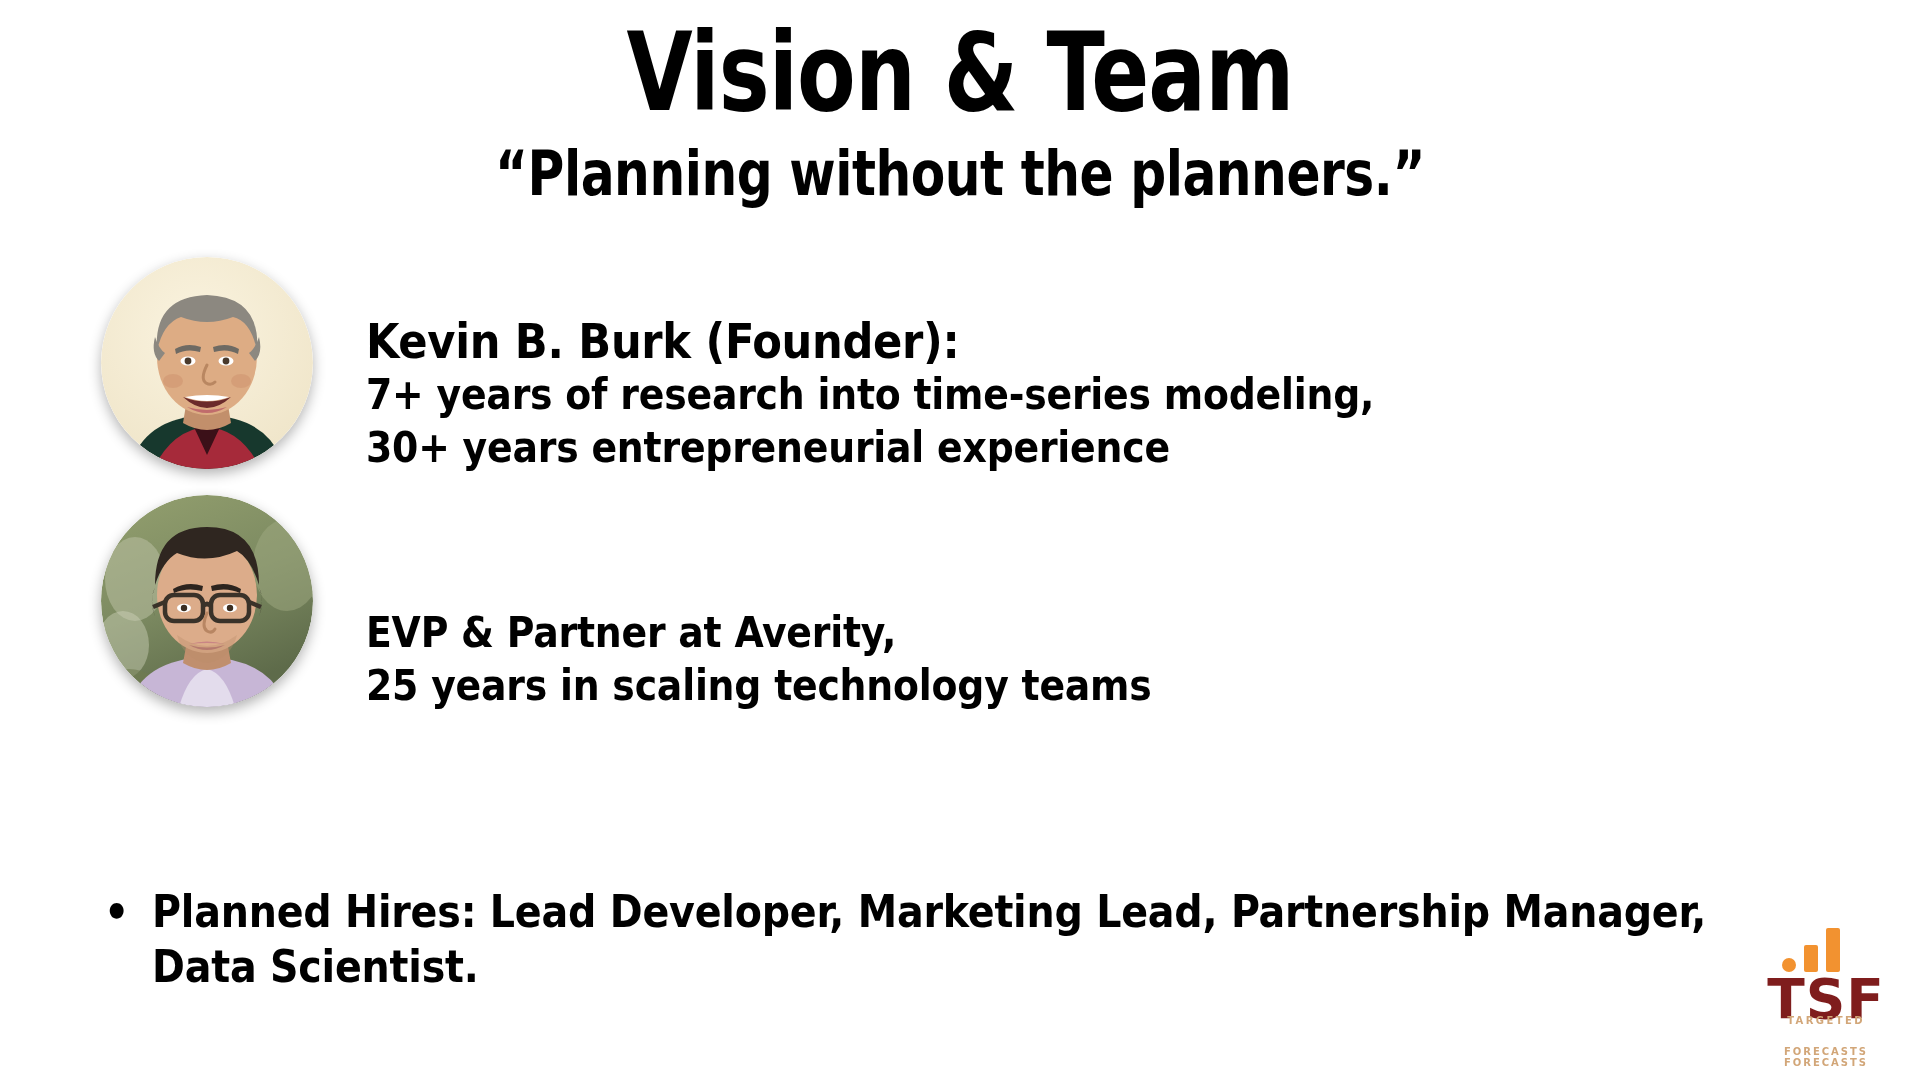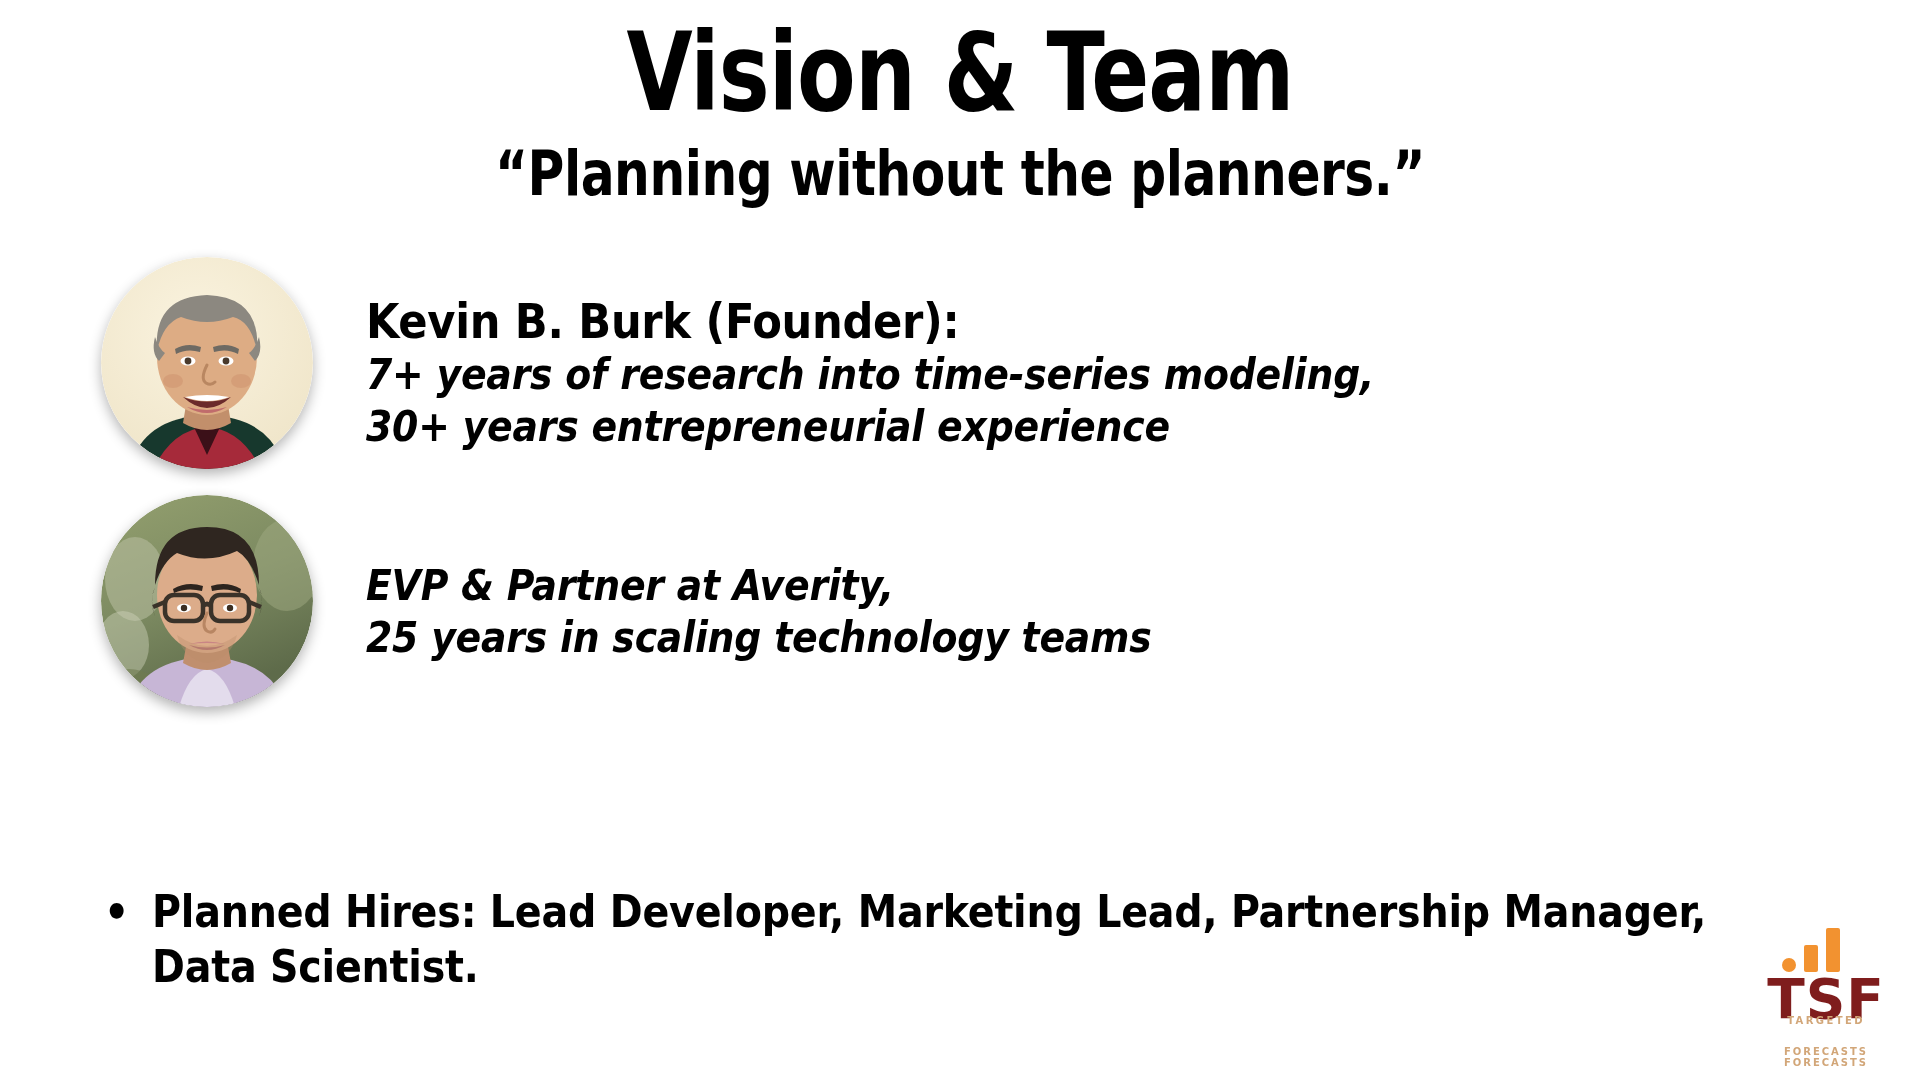--- a/index.html
+++ b/index.html
@@ -51,21 +51,21 @@
     letter-spacing: -0.5px;
     transform: scaleX(0.9);
     transform-origin: 50% 50%;
     white-space: nowrap;
   }
 
   
   .person {
     position: absolute;
     display: flex;
-    align-items: center;
+    align-items: flex-end;
   }
   #person-0 { top: 252px; left: 96px; }
   #person-1 { top: 490px; left: 96px; }
 
   .avatar-wrap {
     position: relative;
     width: 222px;
     height: 222px;
     flex: 0 0 222px;
   }
@@ -91,21 +91,20 @@
     font-weight: 700;
     letter-spacing: -0.3px;
     white-space: nowrap;
   }
   .person-line {
     font-size: 42px;
     line-height: 1.25;
     font-weight: 700;
     letter-spacing: -0.2px;
     white-space: nowrap;
-    font-style: italic;
   }
 
   
   .bullets {
     position: absolute;
     top: 885px;
     left: 104px;
     width: 1680px;
   }
   .bullet-item {

